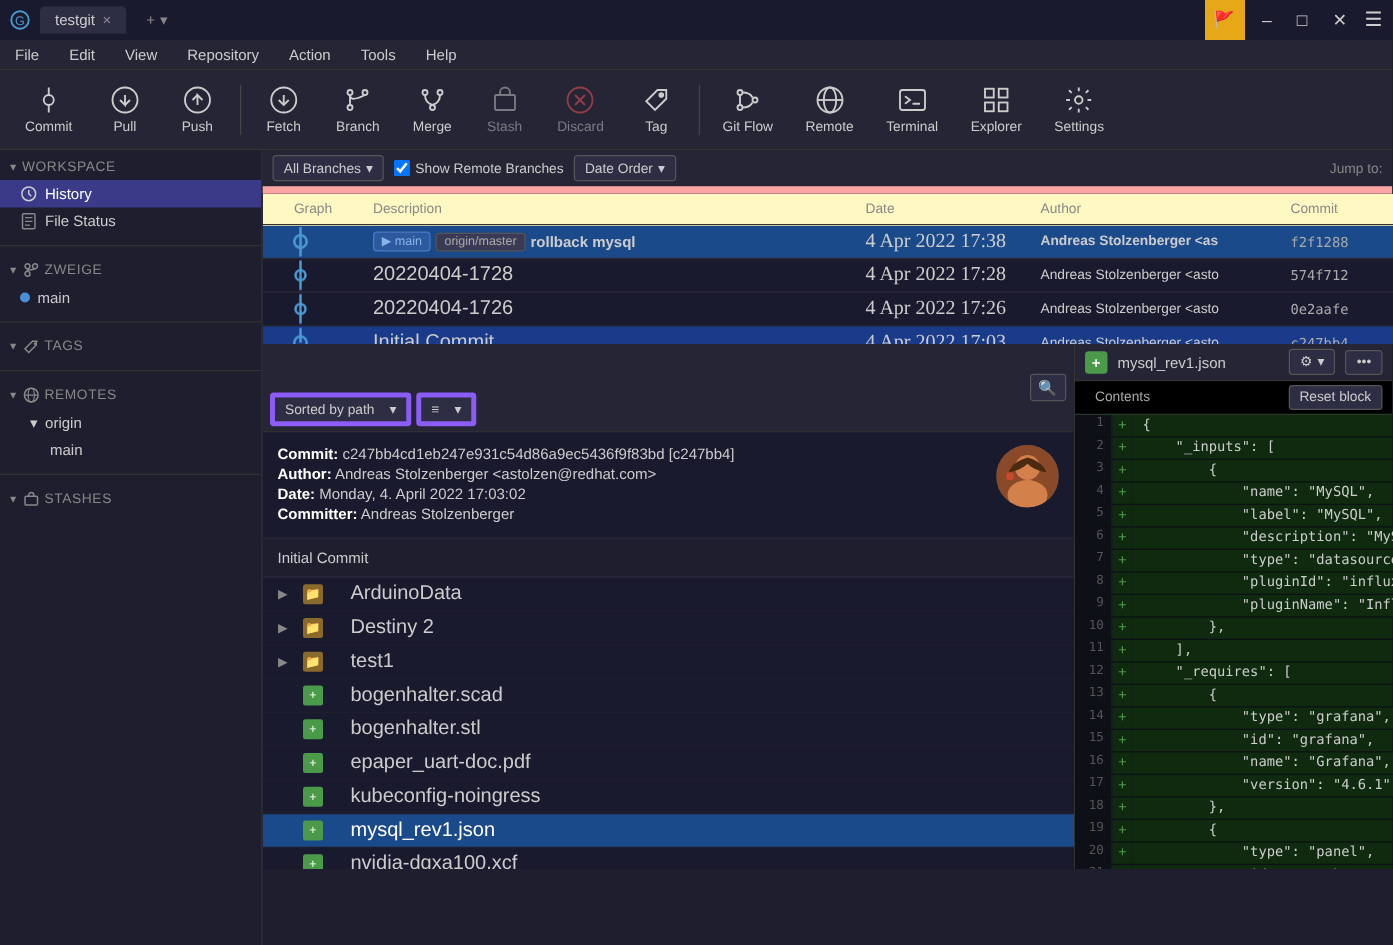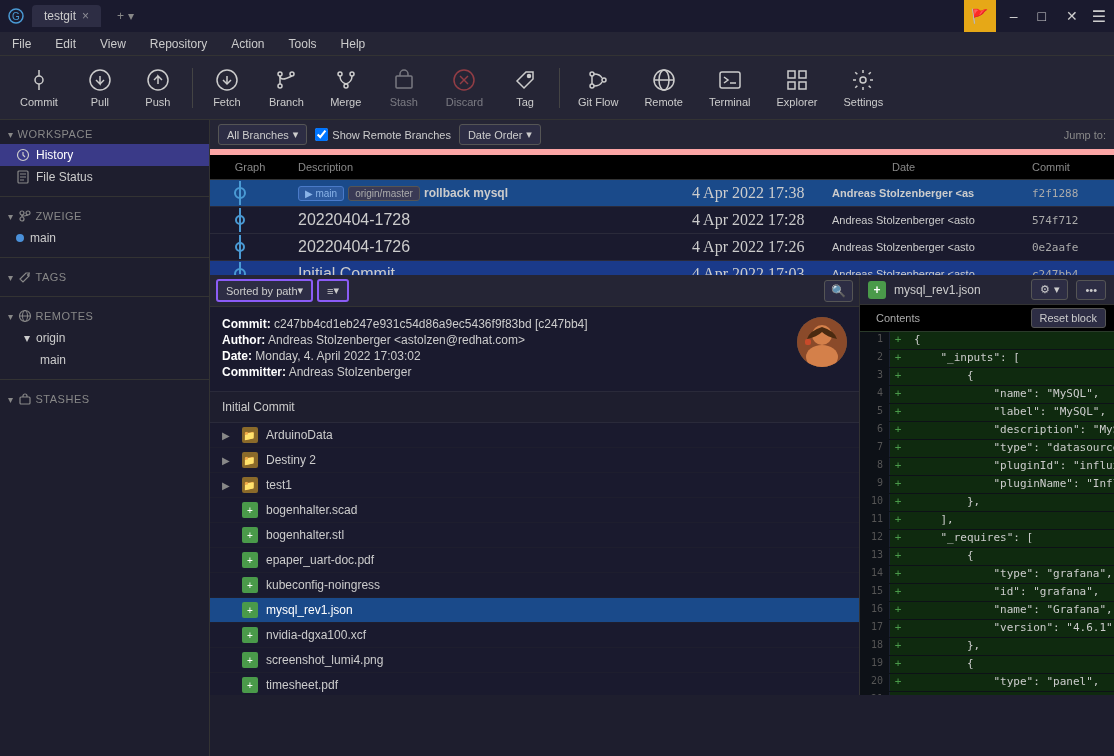--- a/index.html
+++ b/index.html
@@ -48,21 +48,21 @@
 
     
     .branch-bar { background: #252535; padding: 4px 8px; display: flex; align-items: center; gap: 8px; border-bottom: 6px solid #fca5a5; }
     .branch-btn { background: #2d2d44; border: 1px solid #555; border-radius: 3px; padding: 3px 8px; color: #ccc; font-size: 11px; cursor: pointer; display: flex; align-items: center; gap: 4px; }
     .checkbox-label { display: flex; align-items: center; gap: 4px; color: #ccc; font-size: 11px; cursor: pointer; }
     .checkbox-label input { cursor: pointer; }
     .jump-to { margin-left: auto; color: #888; font-size: 11px; }
 
     
     .history-table { background: #1a1a2e; flex: 1; overflow-y: auto; }
-    .history-header { display: flex; align-items: center; background: #000000; border-bottom: 1px solid #333; padding: 2px 0; position: sticky; top: 0; }
+    .history-header { display: flex; align-items: center; background: #fef9c3; border-bottom: 1px solid #333; padding: 2px 0; position: sticky; top: 0; }
     .history-header-cell { color: #888; font-size: 11px; padding: 4px 8px; }
     .history-header-cell.graph { width: 80px; text-align: center; }
     .history-header-cell.desc { flex: 1; }
     .history-header-cell.date { width: 140px; }
     .history-header-cell.author { width: 200px; }
     .history-header-cell.commit { width: 90px; }
     .history-row { display: flex; align-items: center; border-bottom: 1px solid #2a2a3a; cursor: pointer; min-height: 24px; }
     .history-row.selected { background: #1a4a8a; }
     .graph-cell { width: 80px; display: flex; align-items: center; justify-content: center; position: relative; }
     .desc-cell { flex: 1; padding: 4px 8px; display: flex; align-items: center; gap: 4px; flex-wrap: wrap; }
@@ -73,37 +73,37 @@
     .remote-badge { background: #3a3a55; border: 1px solid #555; border-radius: 3px; padding: 1px 6px; font-size: 10px; color: #aaa; }
     .commit-desc { color: #ccc; font-size: 12px; font-weight: 600; }
     .commit-desc-normal { color: #ccc; font-size: 16px; }
 
     
     .lower-split { display: flex; height: 420px; }
 
     
     .left-panel { width: 650px; border-right: 1px solid #333; display: flex; flex-direction: column; overflow: hidden; }
     .left-panel-toolbar { background: #252535; padding: 4px 6px; display: flex; align-items: center; gap: 4px; border-bottom: 1px solid #333; }
-    .sort-btn { background: #2d2d44; border: 2px solid #8b5cf6; border-radius: 3px; padding: 3px 8px; color: #ccc; font-size: 11px; cursor: pointer; display: flex; align-items: center; gap: 0; }
+    .sort-btn { background: #2d2d44; border: 4px solid #8b5cf6; border-radius: 3px; padding: 3px 8px; color: #ccc; font-size: 11px; cursor: pointer; display: flex; align-items: center; gap: 12px; margin-top: 35px; }
     .search-icon-btn { background: #2d2d44; border: 1px solid #555; border-radius: 3px; padding: 3px 6px; color: #ccc; cursor: pointer; margin-left: auto; }
     .commit-info { padding: 10px 12px; background: #1a1a2e; border-bottom: 1px solid #2a2a3a; }
     .commit-info-row { display: flex; align-items: flex-start; gap: 8px; }
     .commit-info-text { flex: 1; }
     .commit-info-line { font-size: 12px; color: #ccc; margin-bottom: 2px; }
     .commit-info-line strong { color: #fff; }
     .commit-avatar { width: 50px; height: 50px; border-radius: 50%; background: #555; overflow: hidden; flex-shrink: 0; }
     .commit-avatar svg { width: 50px; height: 50px; }
     .commit-message { padding: 8px 12px; font-size: 12px; color: #ccc; border-bottom: 1px solid #2a2a3a; }
     .file-list { flex: 1; overflow-y: auto; background: #1a1a2e; }
     .file-item { display: flex; align-items: center; gap: 8px; padding: 4px 12px; cursor: pointer; border-bottom: 1px solid #1e1e2e; }
     .file-item.selected { background: #1a4a8a; }
     .file-icon { width: 16px; height: 16px; background: #4a9a4a; border-radius: 2px; display: flex; align-items: center; justify-content: center; color: white; font-size: 10px; flex-shrink: 0; }
     .folder-toggle { color: #888; font-size: 10px; width: 12px; }
     .folder-icon { width: 16px; height: 16px; background: #8a6a2a; border-radius: 2px; display: flex; align-items: center; justify-content: center; color: #f0c060; font-size: 10px; flex-shrink: 0; }
-    .file-name { color: #ccc; font-size: 12px; }
+    .file-name { color: #ccc; font-size: 16px; margin-left: 14px; }
 
     
     .right-panel { flex: 1; display: flex; flex-direction: column; overflow: hidden; }
     .right-panel-header { background: #252535; padding: 4px 8px; display: flex; align-items: center; gap: 8px; border-bottom: 1px solid #333; }
     .file-add-icon { width: 18px; height: 18px; background: #4a9a4a; border-radius: 3px; display: flex; align-items: center; justify-content: center; color: white; font-size: 12px; font-weight: bold; flex-shrink: 0; }
     .file-title { color: #ccc; font-size: 12px; flex: 1; }
     .settings-btn { background: #2d2d44; border: 1px solid #555; border-radius: 3px; padding: 3px 8px; color: #ccc; cursor: pointer; display: flex; align-items: center; gap: 4px; font-size: 11px; }
     .more-btn { background: #2d2d44; border: 1px solid #555; border-radius: 3px; padding: 3px 8px; color: #ccc; cursor: pointer; font-size: 11px; }
     .diff-content { flex: 1; overflow-y: auto; background: #0d1117; font-family: monospace; font-size: 11px; }
     .diff-line { display: flex; border-bottom: 1px solid #0d1117; min-height: 18px; }
@@ -383,20 +383,21 @@
         <span>▾</span>
       </div>
       <span class="jump-to">Jump to:</span>
     </div>
 
     <div class="history-table" style="max-height: 120px; min-height: 80px;">
       <div class="history-header">
         <div class="history-header-cell graph">Graph</div>
         <div class="history-header-cell desc">Description</div>
         <div class="history-header-cell date">Date</div>
+        <div class="history-header-cell author">Author</div>
         <div class="history-header-cell commit">Commit</div>
       </div>
 
       <div class="history-row selected">
         <div class="graph-cell">
           <svg width="60" height="24">
             <line x1="20" y1="0" x2="20" y2="12" stroke="#4a9ad4" stroke-width="2"></line>
             <circle cx="20" cy="12" r="5" fill="none" stroke="#4a9ad4" stroke-width="2"></circle>
             <line x1="20" y1="12" x2="20" y2="24" stroke="#4a9ad4" stroke-width="2"></line>
           </svg>

